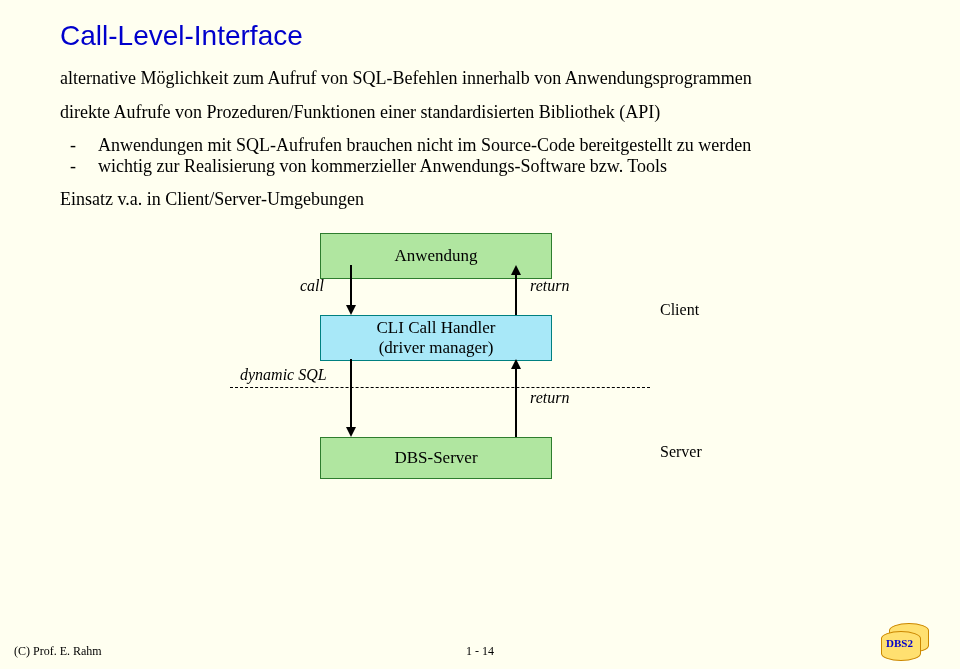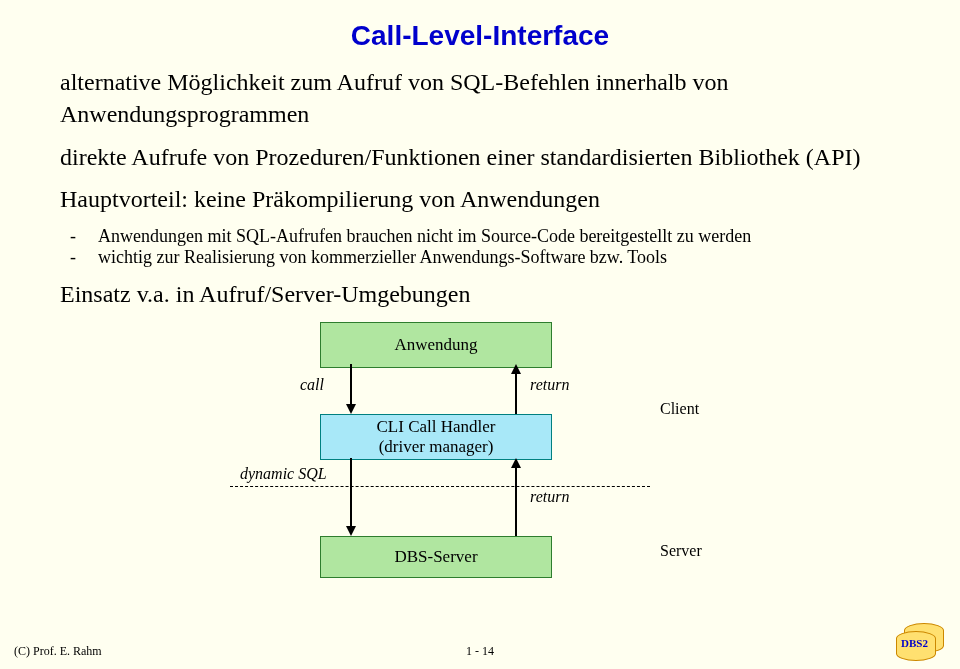--- a/index.html
+++ b/index.html
@@ -9,29 +9,28 @@
     background: #fffff0;
     width: 960px;
     height: 669px;
     position: relative;
     box-sizing: border-box;
   }
   .slide {
     padding: 20px 60px 0 60px;
   }
   .title {
-    text-align: center;
     color: #0000cc;
     font-size: 28px;
-    font-weight: bold;
+    font-weight: normal;
     font-family: Arial, sans-serif;
     margin-bottom: 14px;
   }
   .body-text {
-    font-size: 24px;
+    font-size: 18px;
     color: #000;
     line-height: 1.35;
     margin-bottom: 10px;
   }
   .sub-bullet {
     margin-left: 10px;
     font-size: 18px;
     display: flex;
   }
   .sub-bullet .dash {
@@ -102,21 +101,21 @@
     position: absolute;
     bottom: 10px;
     left: 0;
     right: 0;
     text-align: center;
     font-size: 12px;
   }
   .db-icon {
     position: absolute;
     bottom: 8px;
-    right: 16px;
+    right: 31px;
     width: 48px;
     height: 38px;
   }
   .cyl {
     position: absolute;
     width: 38px;
     height: 28px;
     border: 1.5px solid #cc8800;
     border-radius: 50% / 25%;
     background: #ffe070;
@@ -133,36 +132,35 @@
   }
 </style>
 </head>
 <body>
 
 <div class="slide">
   <div class="title">Call-Level-Interface</div>
 
   <div class="body-text">alternative Möglichkeit zum Aufruf von SQL-Befehlen innerhalb von Anwendungsprogrammen</div>
   <div class="body-text">direkte Aufrufe von Prozeduren/Funktionen einer standardisierten Bibliothek (API)</div>
-  <div class="body-text">Hauptvorteil: keine Präkompilierung von Anwendungen</div>
 
   <div class="sub-bullet">
     <div class="dash">-</div>
     <div class="txt">Anwendungen mit SQL-Aufrufen brauchen nicht im Source-Code bereitgestellt zu werden</div>
   </div>
   <div class="sub-bullet">
     <div class="dash">-</div>
     <div class="txt">wichtig zur Realisierung von kommerzieller Anwendungs-Software bzw. Tools</div>
   </div>
 
-  <div class="body-text" style="margin-top:10px">Einsatz v.a. in Aufruf/Server-Umgebungen</div>
+  <div class="body-text" style="margin-top:10px">Einsatz v.a. in Client/Server-Umgebungen</div>
 
   <div class="diagram">
 
-    <div class="box box-green" style="left:140px; top:2px; width:230px; height:44px;">Anwendung</div>
+    <div class="box box-green" style="left:140px; top:12px; width:230px; height:44px;">Anwendung</div>
 
     <div class="box box-cyan" style="left:140px; top:94px; width:230px; height:44px; flex-direction:column;">
       <span>CLI Call Handler</span>
       <span>(driver manager)</span>
     </div>
 
     <div class="box box-green" style="left:140px; top:216px; width:230px; height:40px;">DBS-Server</div>
 
     <div class="arrow-line" style="left:170px; top:44px; width:2px; height:42px;"></div>
     <div class="arrow-head-down" style="left:166px; top:84px;"></div>

